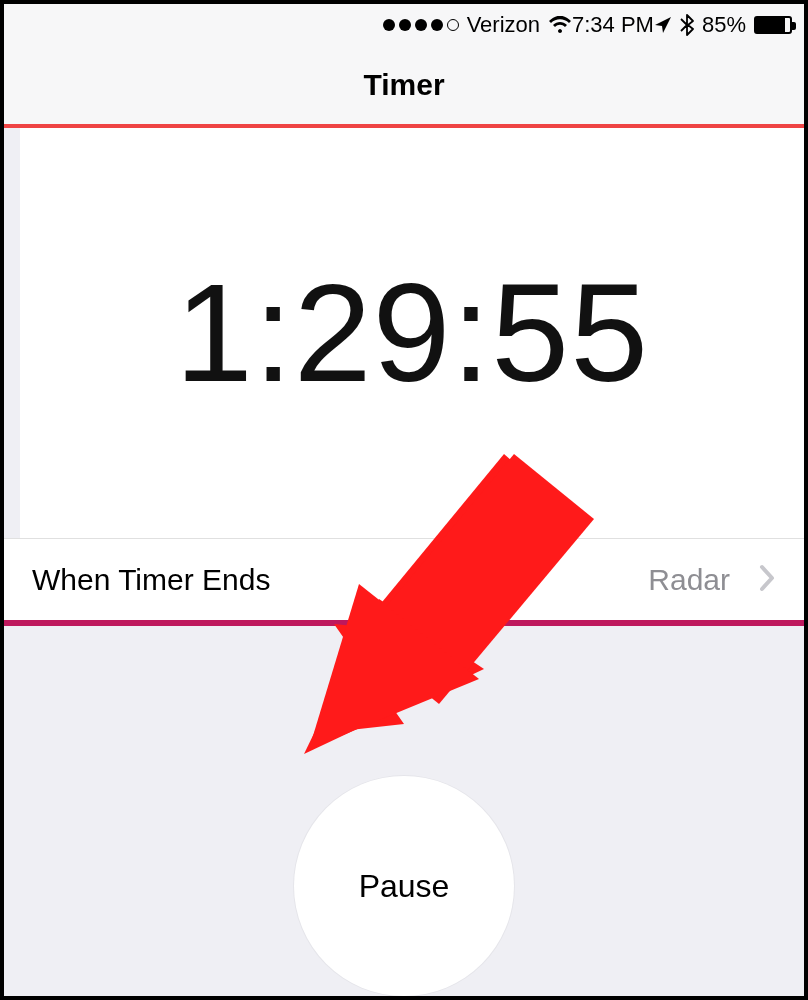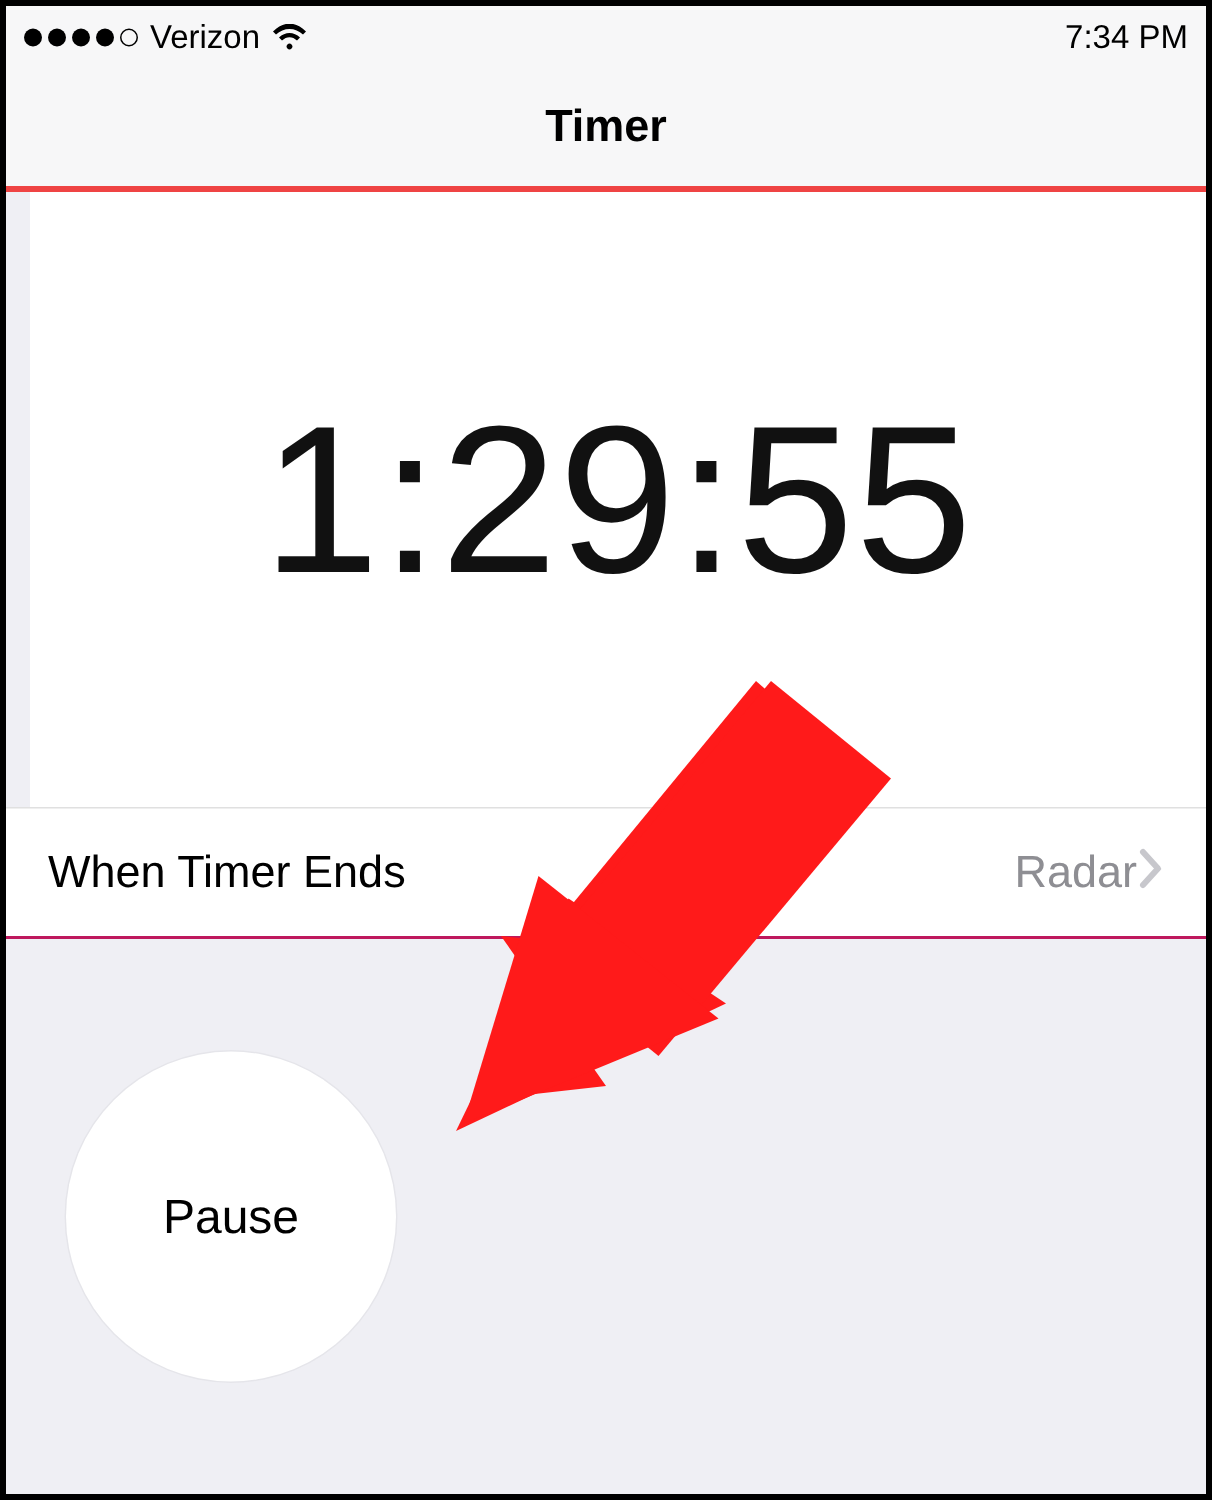--- a/index.html
+++ b/index.html
@@ -1,20 +1,20 @@
 <!DOCTYPE html>
 <html><head>
 <meta charset="utf-8">
 <style>
   * { margin:0; padding:0; box-sizing:border-box; }
   html,body { width:808px; height:1000px; background:#efeff4; font-family:-apple-system,"Helvetica Neue",Helvetica,Arial,sans-serif; color:#000; }
   .screen { width:808px; height:1000px; border:4px solid #000; position:relative; overflow:hidden; background:#efeff4; }
 
   
-  .status-bar { height:42px; width:100%; display:flex; align-items:center; justify-content:space-between; padding:0 12px; font-size:22px; background:#f7f7f8; }
+  .status-bar { height:42px; width:100%; display:flex; align-items:center; justify-content:flex-end; padding:0 12px; font-size:22px; background:#f7f7f8; }
   .status-left, .status-right { display:flex; align-items:center; gap:8px; }
   .sig-dots { display:flex; gap:4px; }
   .sig-dots .dot { width:12px; height:12px; border-radius:50%; background:#000; }
   .sig-dots .dot.empty { background:none; border:1.5px solid #000; }
   .carrier { font-size:22px; }
   .wifi-icon svg { display:block; }
   .clock { font-weight:400; }
   .loc-icon, .bt-icon { display:flex; }
   .batt-pct { font-size:22px; }
   .battery { width:38px; height:18px; border:2px solid #000; border-radius:3px; position:relative; }
@@ -23,28 +23,28 @@
 
   
   .nav-title { height:82px; display:flex; align-items:center; justify-content:center; border-bottom:4px solid #ef4444; background:#f7f7f8; }
   .nav-title span { font-size:30px; font-weight:600; }
 
   
   .timer-display { height:410px; background:#fff; display:flex; align-items:center; justify-content:center;margin-left:16px; }
   .timer-time { font-size:140px; font-weight:200; letter-spacing:1px; color:#111; }
 
   
-  .when-row { height:88px; background:#fff; border-top:1px solid #e0e0e0; border-bottom:2px solid #be185d; display:flex; align-items:center; padding:0 28px; justify-content:space-between; }
+  .when-row { height:88px; background:#fff; border-top:1px solid #e0e0e0; border-bottom:6px solid #be185d; display:flex; align-items:center; padding:0 28px; justify-content:space-between; }
   .when-label { font-size:30px; color:#000; }
-  .when-right { display:flex; align-items:center; gap:0; }
+  .when-right { display:flex; align-items:center; gap:28px; }
   .when-value { font-size:30px; color:#8e8e93; }
   .chev { color:#c7c7cc; }
 
   
-  .buttons-area { height:370px; background:#efeff4; display:flex; align-items:flex-start; justify-content:space-around; padding:0 40px;flex-direction:column; }
+  .buttons-area { height:370px; background:#efeff4; display:flex; align-items:flex-end; justify-content:space-around; padding:0 40px; }
   .circle-btn { width:220px; height:220px; border-radius:50%; background:#fff; display:flex; align-items:center; justify-content:center; box-shadow:0 0 0 1px rgba(0,0,0,0.04); cursor:pointer; }
   .circle-btn span { font-size:32px; }
   .circle-btn.cancel span { color:#ff3b30; }
   .circle-btn.pause span { color:#000; }
 
   
   .annotation-arrow { position:absolute; left:300px; top:420px; width:320px; height:340px; pointer-events:none; }
 </style>
 </head>
 <body>
@@ -61,20 +61,36 @@
           <div class="dot empty"></div>
       </div>
       <span class="carrier">Verizon</span>
       <span class="wifi-icon">
         <svg width="24" height="18" viewBox="0 0 24 18">
             <path d="M12 17c1 0 2-1 2-2s-1-2-2-2-2 1-2 2 1 2 2 2zm-5-6c3-3 7-3 10 0l2-2c-4-4-10-4-14 0zm-4-4c5-5 13-5 18 0l2-2C16-2 8-2 1 5z" fill="#000"></path>
           </svg>
       </span>
     </div>
     <div class="clock">7:34 PM</div>
+    <div class="status-right">
+      <span class="loc-icon">
+        <svg width="18" height="18" viewBox="0 0 18 18">
+            <path d="M1 9l16-8-8 16-1-7z" fill="#000"></path>
+          </svg>
+      </span>
+      <span class="bt-icon">
+        <svg width="14" height="22" viewBox="0 0 14 22">
+            <path d="M7 1v20l6-6-5-4 5-4-6-6zM7 11L1 17M7 11L1 5" stroke="#000" stroke-width="1.8" fill="none" stroke-linejoin="round"></path>
+          </svg>
+      </span>
+      <span class="batt-pct">85%</span>
+      <div class="battery">
+          <div class="fill" style="width: 85%;"></div>
+        </div>
+    </div>
   </div>
 
   <div class="nav-title">
     <span>Timer</span>
   </div>
 
   <div class="timer-display">
     <div class="timer-time">1:29:55</div>
   </div>
 

